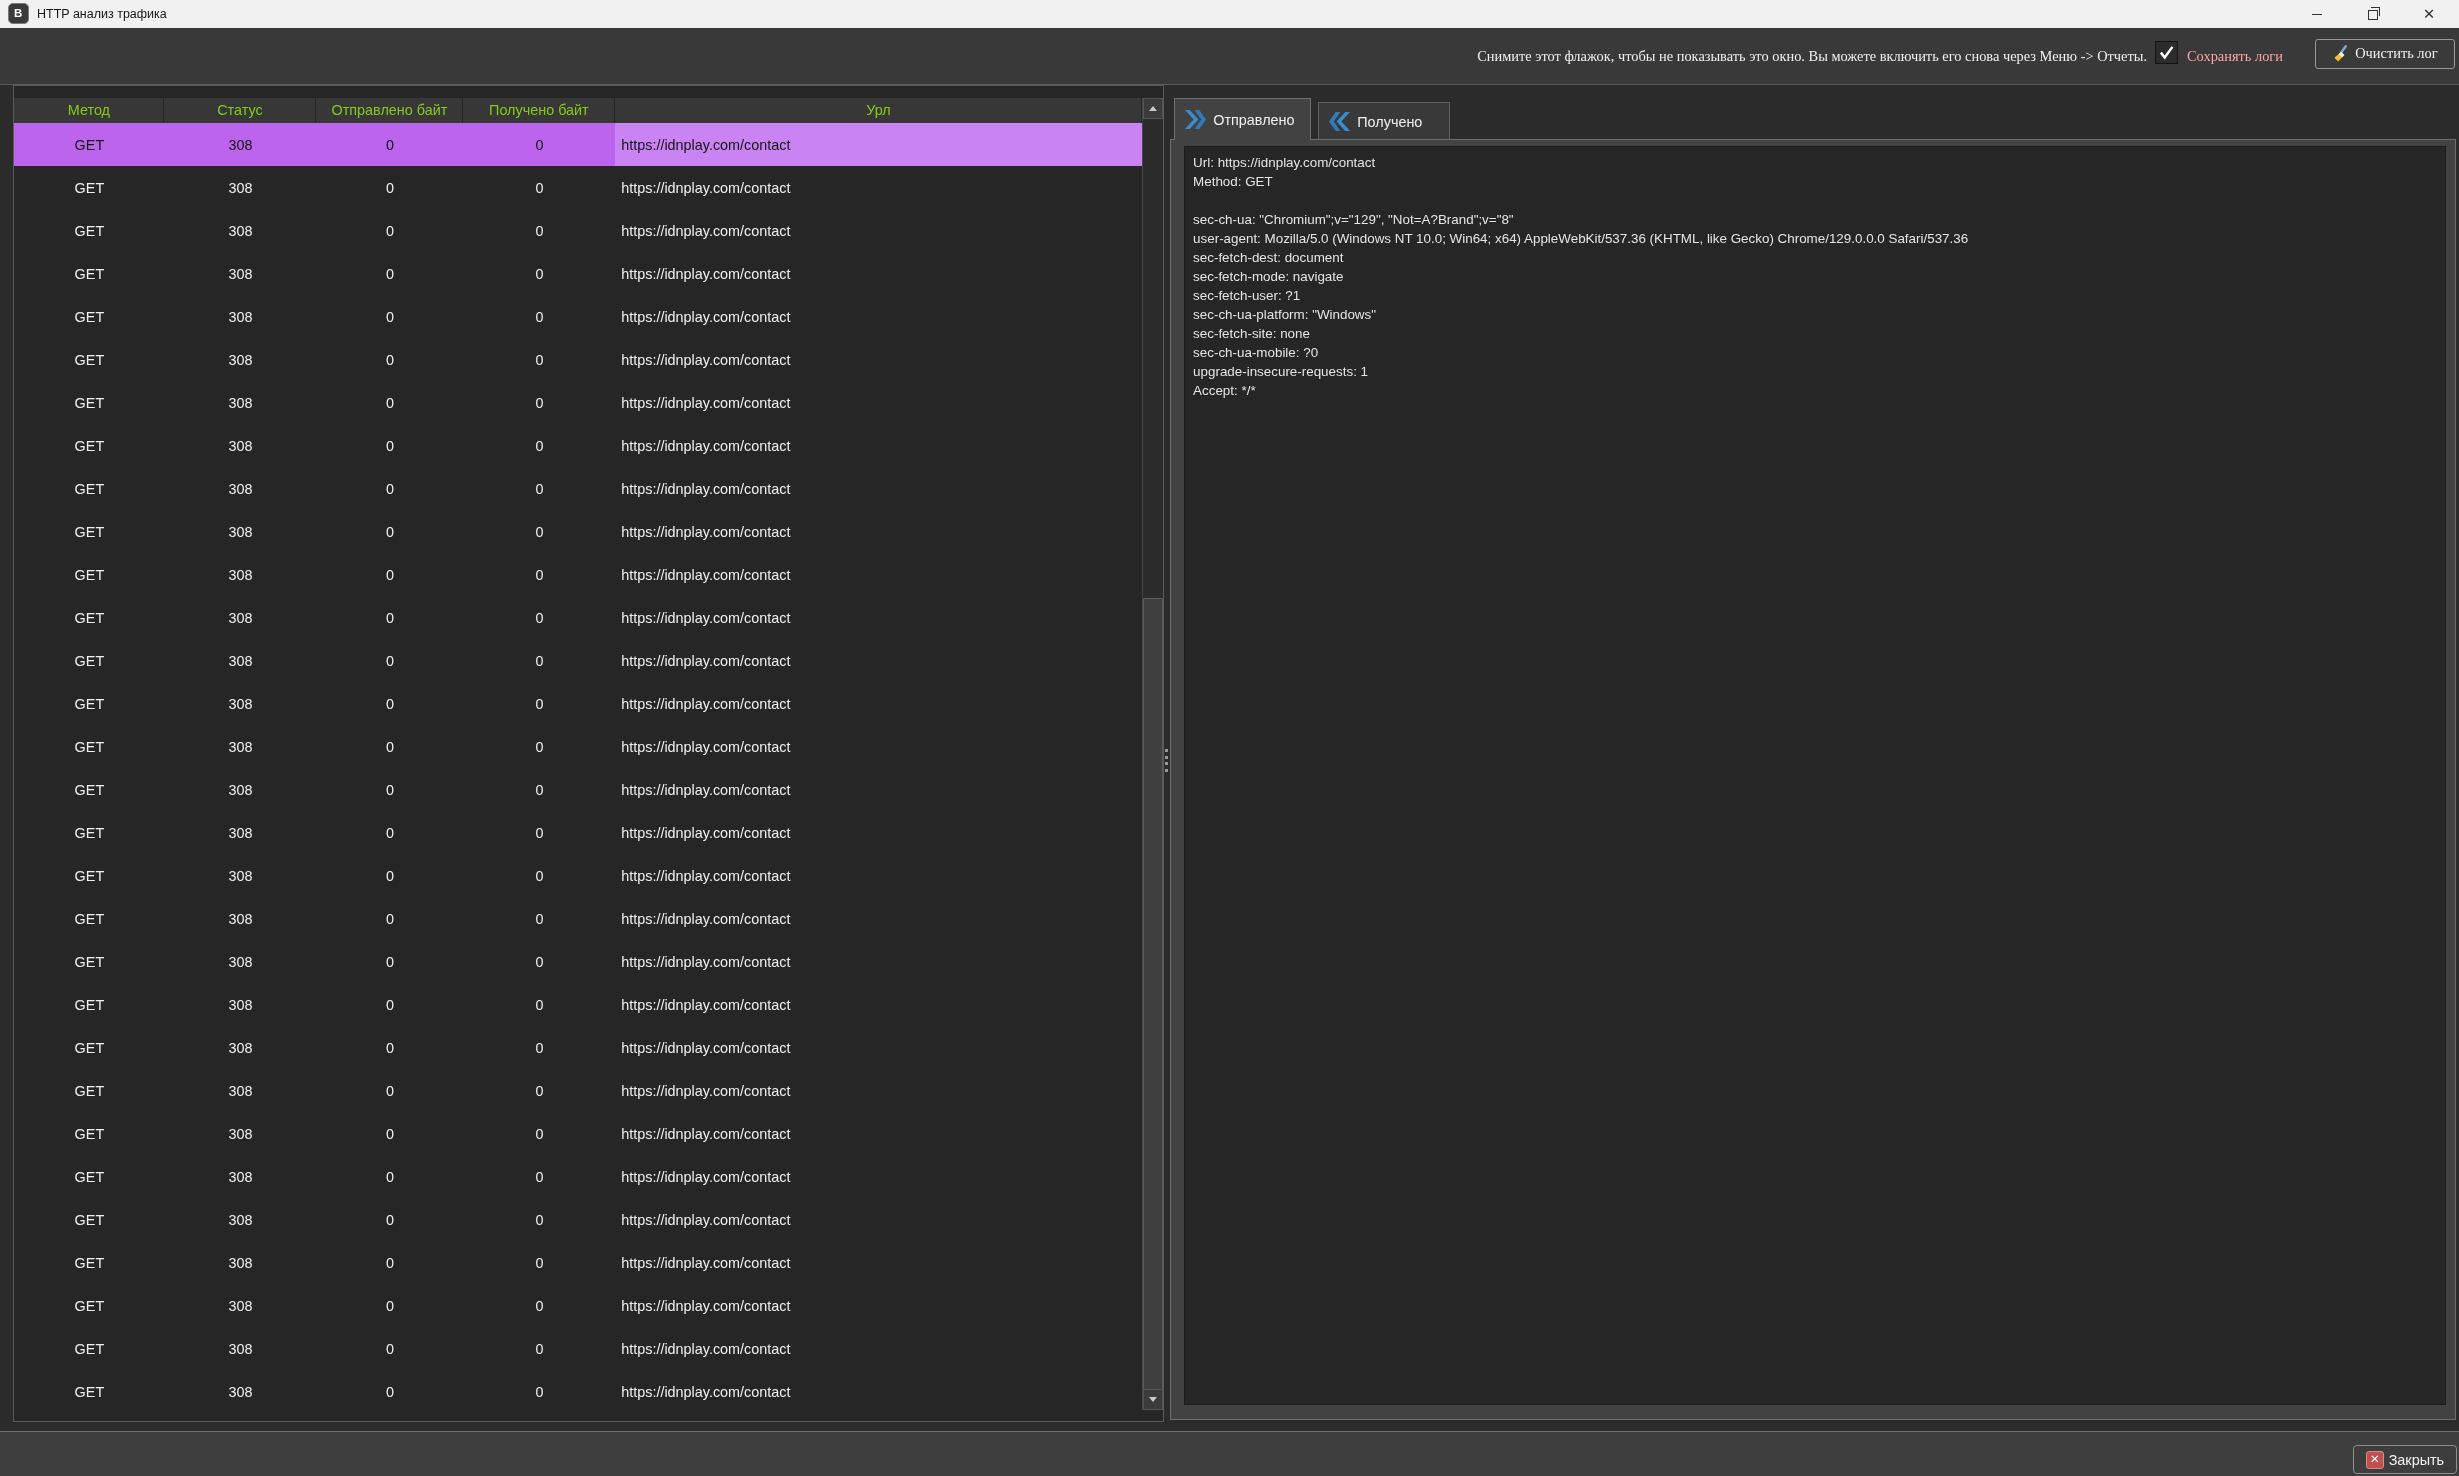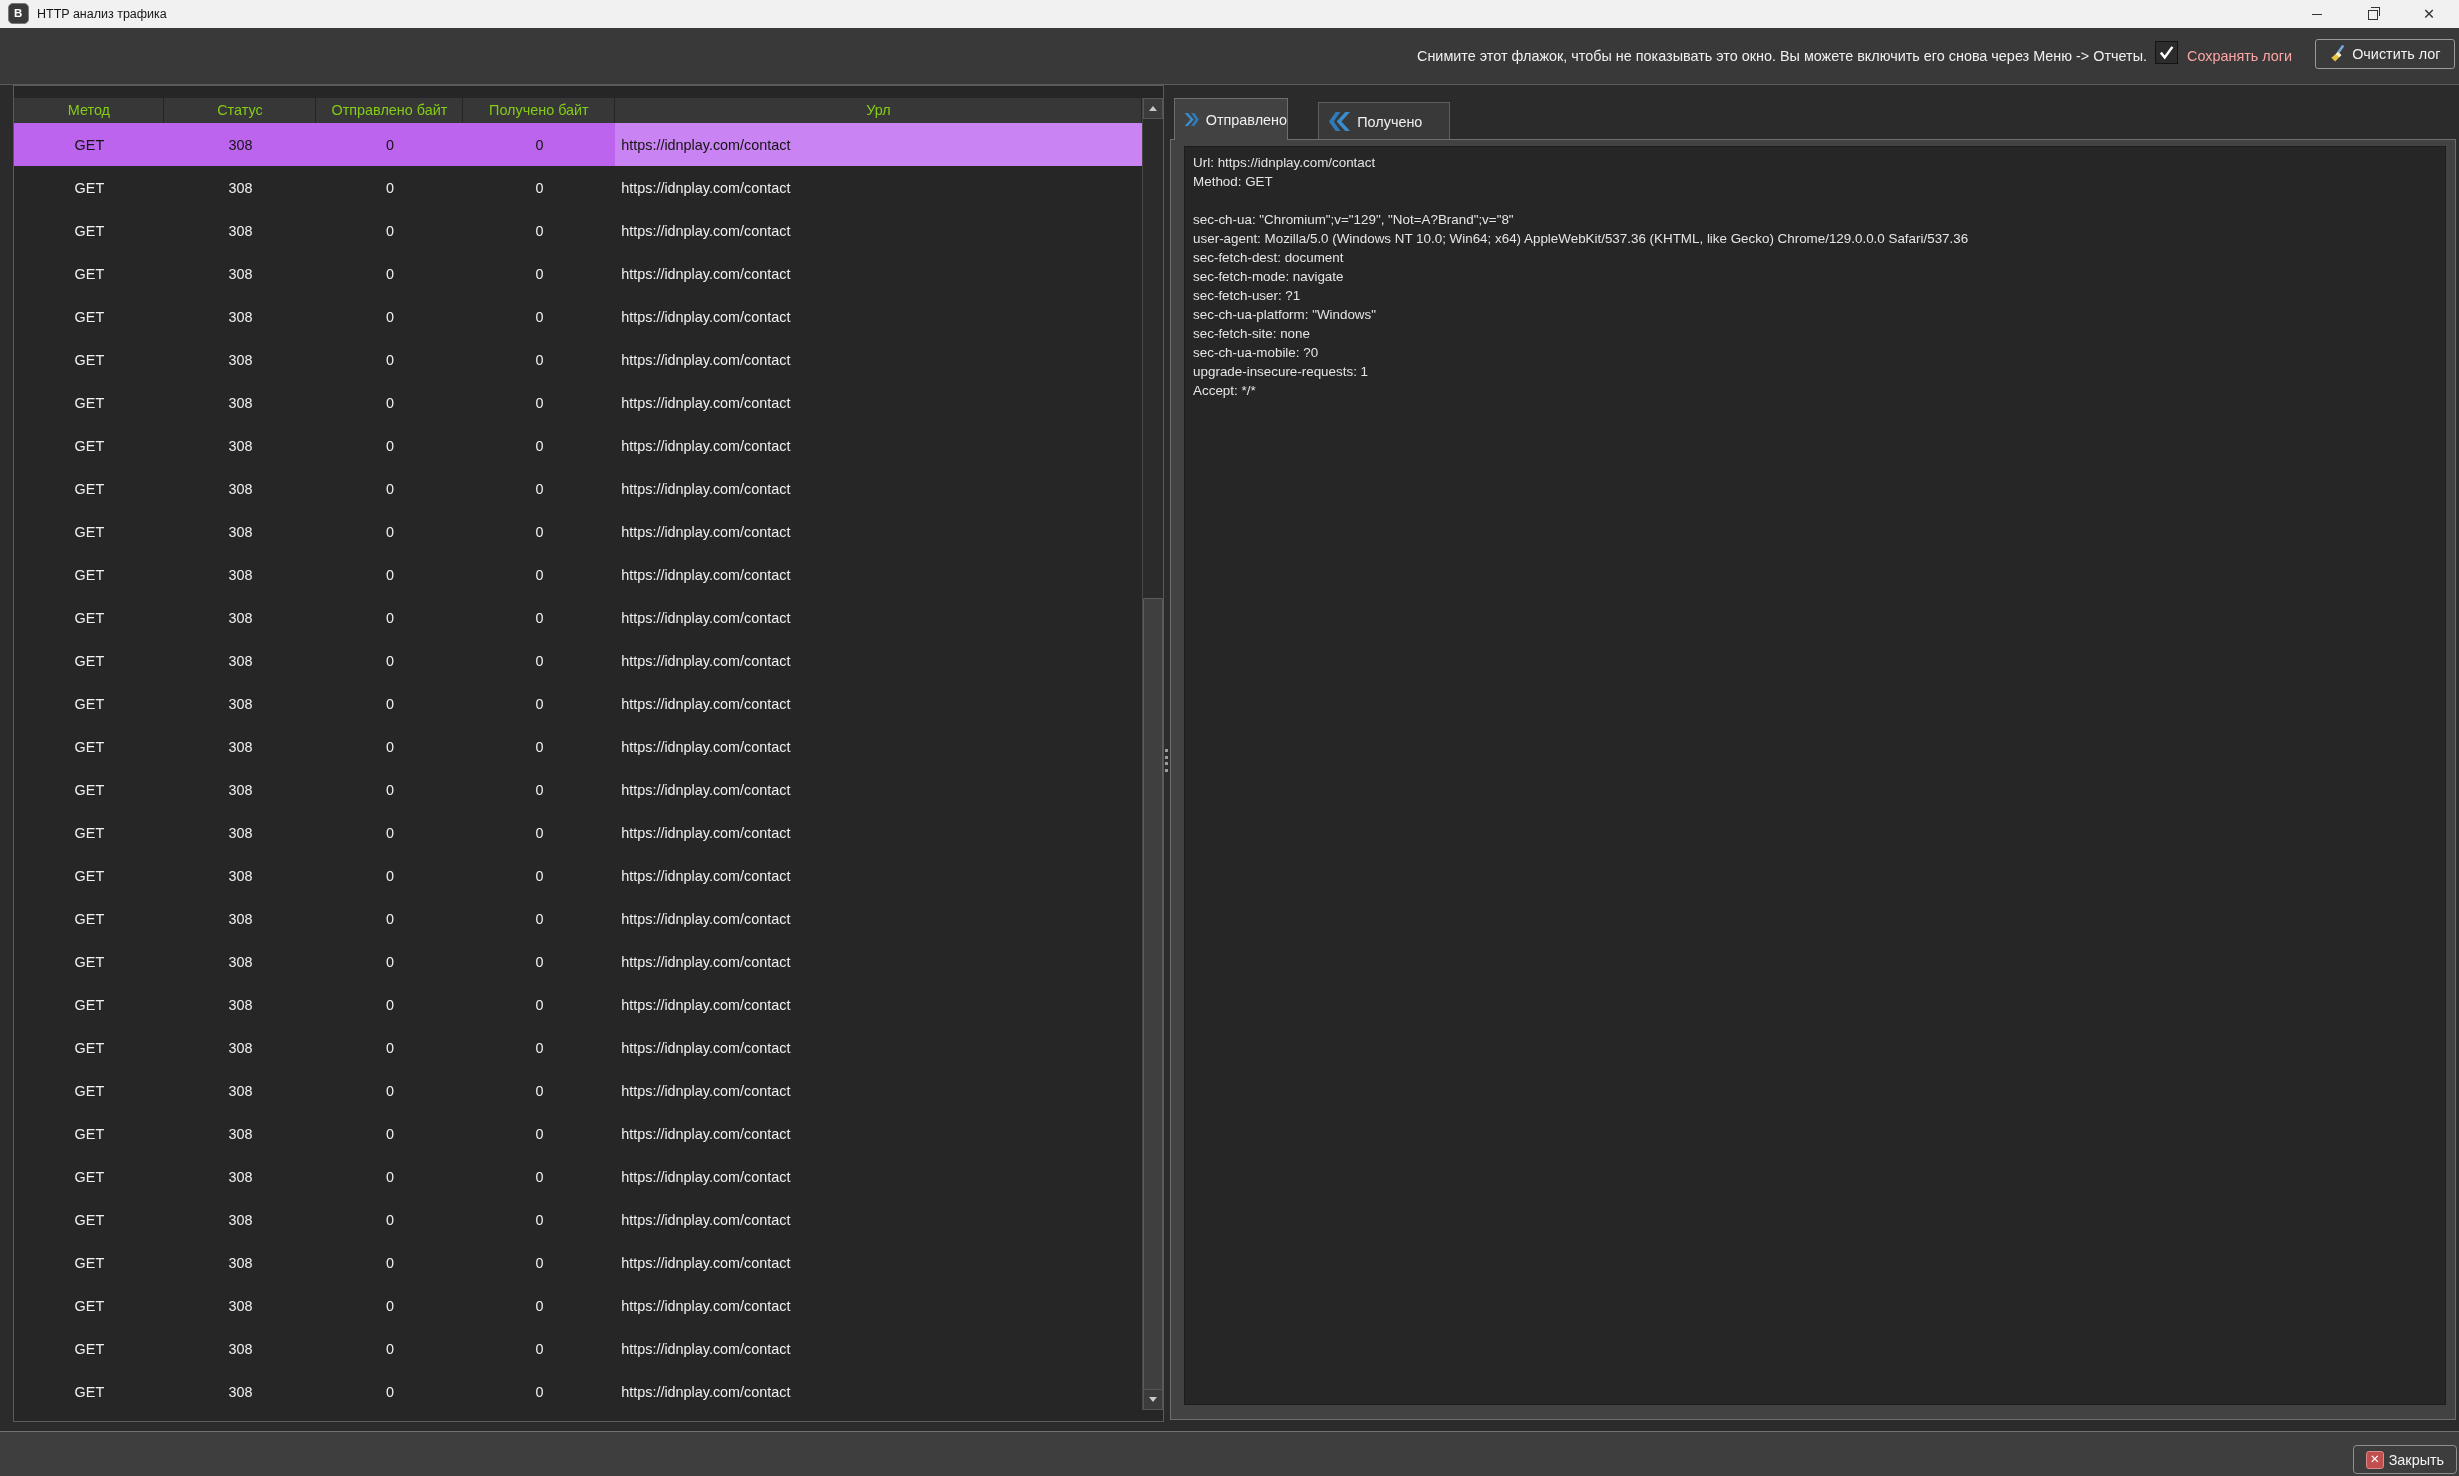--- a/index.html
+++ b/index.html
@@ -13,21 +13,21 @@
   
   .titlebar{position:absolute;left:0;top:0;width:2459px;height:28px;background:#f1f1f1;display:flex;align-items:center;}
   .app-icon{position:absolute;left:7.7px;top:2.9px;width:21px;height:21px;background:#3a3a3a;border:1.9px solid #7a7a7a;border-radius:4.8px;box-sizing:border-box;color:#fff;font-weight:bold;font-size:11.5px;display:flex;align-items:center;justify-content:center;}
   .title-text{position:absolute;left:37px;top:0;height:28px;display:flex;align-items:center;color:#161616;font-size:12.5px;}
   .winbtn{position:absolute;top:0;width:44px;height:28px;display:flex;align-items:center;justify-content:center;color:#333;}
   .winbtn.min{left:2295px;} .winbtn.max{left:2351px;} .winbtn.close{left:2407px;font-size:14.4px;}
   .glyph-min{display:block;width:10.6px;height:1px;background:#333;}
   .glyph-restore{position:relative;display:block;width:8.6px;height:8.6px;border:1px solid #333;background:#f1f1f1;margin-top:1.9px;}
   .glyph-restore:before{content:"";position:absolute;left:1.9px;top:-3.8px;width:8.6px;height:8.6px;border:1px solid #333;border-bottom:none;border-left:none;}
   
-  .toolbar{position:absolute;left:0;top:28px;width:2459px;height:57px;background:#393939;border-bottom:1px solid #5a5a5a;box-sizing:border-box;}
+  .toolbar{position:absolute;left:0;top:28px;width:2459px;height:57px;background:#393939;border-bottom:1px solid #5a5a5a;box-sizing:border-box;font-family:Liberation Serif, serif;}
   .notice{position:absolute;right:312px;top:0;height:56px;display:flex;align-items:center;color:#f0f0f0;font-size:14.4px;white-space:nowrap;}
   .chkbox{position:absolute;left:2155px;top:13.4px;width:23px;height:23px;background:#2c2c2c;border:1px solid #141414;box-sizing:border-box;display:flex;align-items:center;justify-content:center;}
   .chkbox svg{display:block;}
   .chk-label{position:absolute;left:2187px;top:0;height:56px;display:flex;align-items:center;color:#fca5a5;font-size:14.4px;}
   .btn-clear{position:absolute;left:2315px;top:10.6px;width:140px;height:30px;background:#3a3a3a;border:1px solid #9a9a9a;border-radius:2.9px;box-sizing:border-box;display:flex;align-items:center;justify-content:center;gap:3.8px;color:#f2f2f2;font-size:14.4px;cursor:default;}
   
   .footer{position:absolute;left:0;top:1431px;width:2459px;height:45px;background:#3e3e3e;border-top:1px solid #707070;box-sizing:border-box;}
   .btn-close{position:absolute;left:2353px;top:13.4px;width:104px;height:29px;background:#3d3d3d;border:1px solid #909090;border-radius:3.8px;box-sizing:border-box;display:flex;align-items:center;justify-content:center;gap:4.8px;color:#f2f2f2;font-size:14.4px;}
   .xicon{width:18px;height:18px;background:#c14f4f;border:1px solid #d98a8a;border-radius:2.9px;box-sizing:border-box;color:#fff;font-size:11.5px;font-weight:bold;display:flex;align-items:center;justify-content:center;line-height:1;}
   
@@ -47,21 +47,21 @@
   .sbtn{position:absolute;left:0;width:20px;height:21px;background:#3b3b3b;border:1px solid #555;box-sizing:border-box;display:flex;align-items:center;justify-content:center;}
   .sbtn.up{top:0;} .sbtn.down{bottom:0;}
   .tri-up{width:0;height:0;border-left:4.8px solid transparent;border-right:4.8px solid transparent;border-bottom:5.8px solid #c9c9c9;}
   .tri-down{width:0;height:0;border-left:4.8px solid transparent;border-right:4.8px solid transparent;border-top:5.8px solid #c9c9c9;}
   .sthumb{position:absolute;left:0;top:500px;width:20px;height:792px;background:#3f3f3f;border:1px solid #5c5c5c;box-sizing:border-box;border-radius:1px;}
   
   .splitter{position:absolute;left:1164px;top:85px;width:5.8px;height:1337px;}
   .splitter .dot{position:absolute;left:1px;width:2.9px;height:2.9px;background:#9a9a9a;}
   
   .tab{position:absolute;box-sizing:border-box;display:flex;align-items:center;gap:6.7px;font-size:14.4px;color:#f0f0f0;padding-left:8.6px;}
-  .tab.active{left:1174px;top:98px;width:114px;height:42px;background:#424242;border:1px solid #6e6e6e;border-bottom:none;z-index:3;}
+  .tab.active{left:1174px;top:98px;width:137px;height:42px;background:#424242;border:1px solid #6e6e6e;border-bottom:none;z-index:3;}
   .tab.inactive{left:1318px;top:102px;width:132px;height:38px;background:#393939;border:1px solid #5e5e5e;border-bottom:none;z-index:1;}
   .pane{position:absolute;left:1170px;top:139px;width:1286px;height:1281px;background:#424242;border:1px solid #6e6e6e;box-sizing:border-box;z-index:2;}
   .textarea{position:absolute;left:12.5px;top:5.8px;width:1262px;height:1259px;background:#262626;border:1px solid #1c1c1c;box-sizing:border-box;color:#e5e5e5;font-size:13.4px;line-height:19px;padding:6.7px 8.6px;white-space:pre-wrap;overflow:hidden;}
   .chev{display:block;}
 </style>
 </head>
 <body>
 
 <div class="titlebar">
   <div class="app-icon">B</div>

